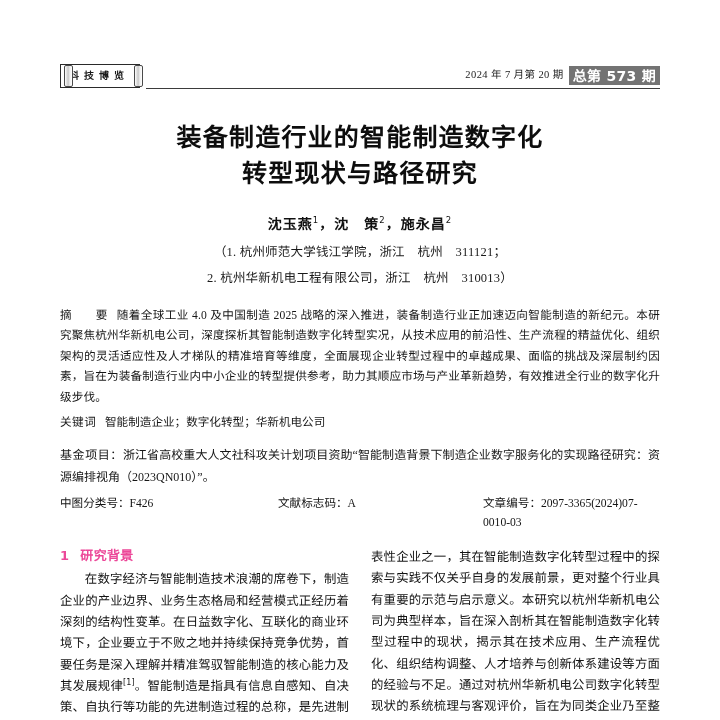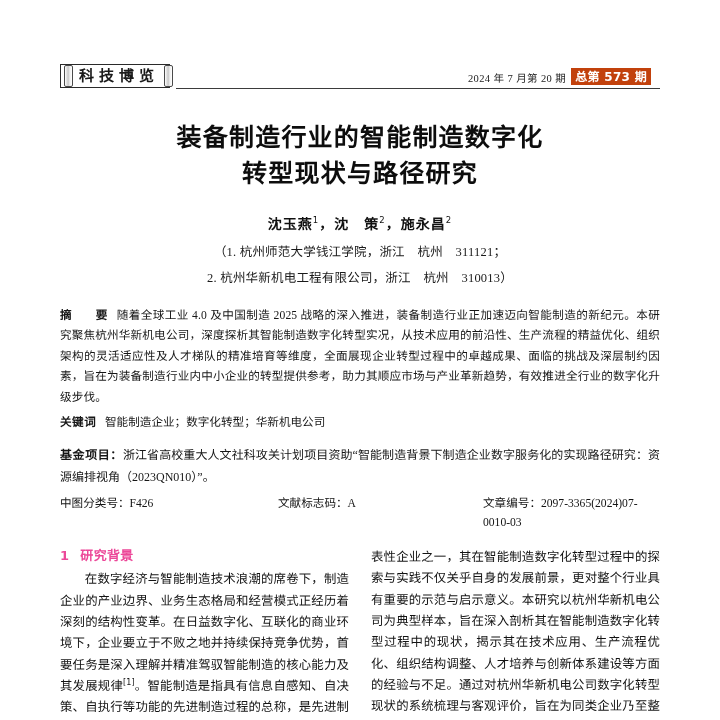--- a/index.html
+++ b/index.html
@@ -48,25 +48,24 @@
     align-items: center;
     padding: 0 8px 0 8px;
     box-sizing: border-box;
     background: #fff;
     position: relative;
     z-index: 2;
   }
   .rh-title {
     font-family: "DejaVu Sans", "Liberation Sans", sans-serif;
     font-weight: bold;
-    font-size: 15px;
+    font-size: 10px;
     letter-spacing: 5px;
     line-height: 1;
     color: #1a1a1a;
-    padding-left: 10px;
     padding-right: 2px;
     white-space: nowrap;
   }
   .rh-pill {
     position: absolute;
     width: 7px;
     height: 20px;
     border: 1.1px solid #4a4a4a;
     border-radius: 2px;
     background: linear-gradient(to right, #ffffff 0%, #c8c8c8 45%, #efefef 70%, #ffffff 100%);
@@ -78,39 +77,39 @@
 
   .rh-rule {
     flex: 1 1 auto;
     border-bottom: 1.2px solid #3b3b3b;
     margin-bottom: 1px;
     margin-left: 6px;
     height: 0;
   }
   .rh-right {
     position: absolute;
-    right: 9px;
+    right: 0;
     bottom: 5px;
     display: flex;
-    align-items: flex-end;
+    align-items: flex-start;
     gap: 5px;
     white-space: nowrap;
   }
   .rh-issue {
     font-family: "Liberation Serif", serif;
     font-size: 10.5px;
     color: #1c1c1c;
     letter-spacing: 0.4px;
   }
   .rh-badge {
-    background: #c2410c;
+    background: #737373;
     color: #ffffff;
     font-family: "DejaVu Sans", "Liberation Sans", sans-serif;
     font-weight: bold;
-    font-size: 12px;
+    font-size: 14px;
     padding: 2.5px 4px 2.5px 4px;
     letter-spacing: 0.3px;
     line-height: 1;
   }
 
   
   .doc-title {
     margin-top: 30px;
     text-align: center;
     font-family: "DejaVu Sans", "Liberation Sans", sans-serif;
@@ -150,21 +149,21 @@
   .abstract {
     font-size: 11.6px;
     line-height: 1.78;
     text-align: justify;
     text-justify: inter-ideograph;
     color: #161616;
     letter-spacing: 0.15px;
   }
   .lbl {
     font-family: "DejaVu Sans", "Liberation Sans", sans-serif;
-    font-weight: bold;
+    font-weight: normal;
     letter-spacing: 0.5px;
   }
   .lbl-sp { letter-spacing: 6px; }
 
   .keywords {
     margin-top: 3px;
     font-size: 11.6px;
     line-height: 1.78;
     color: #161616;
   }

